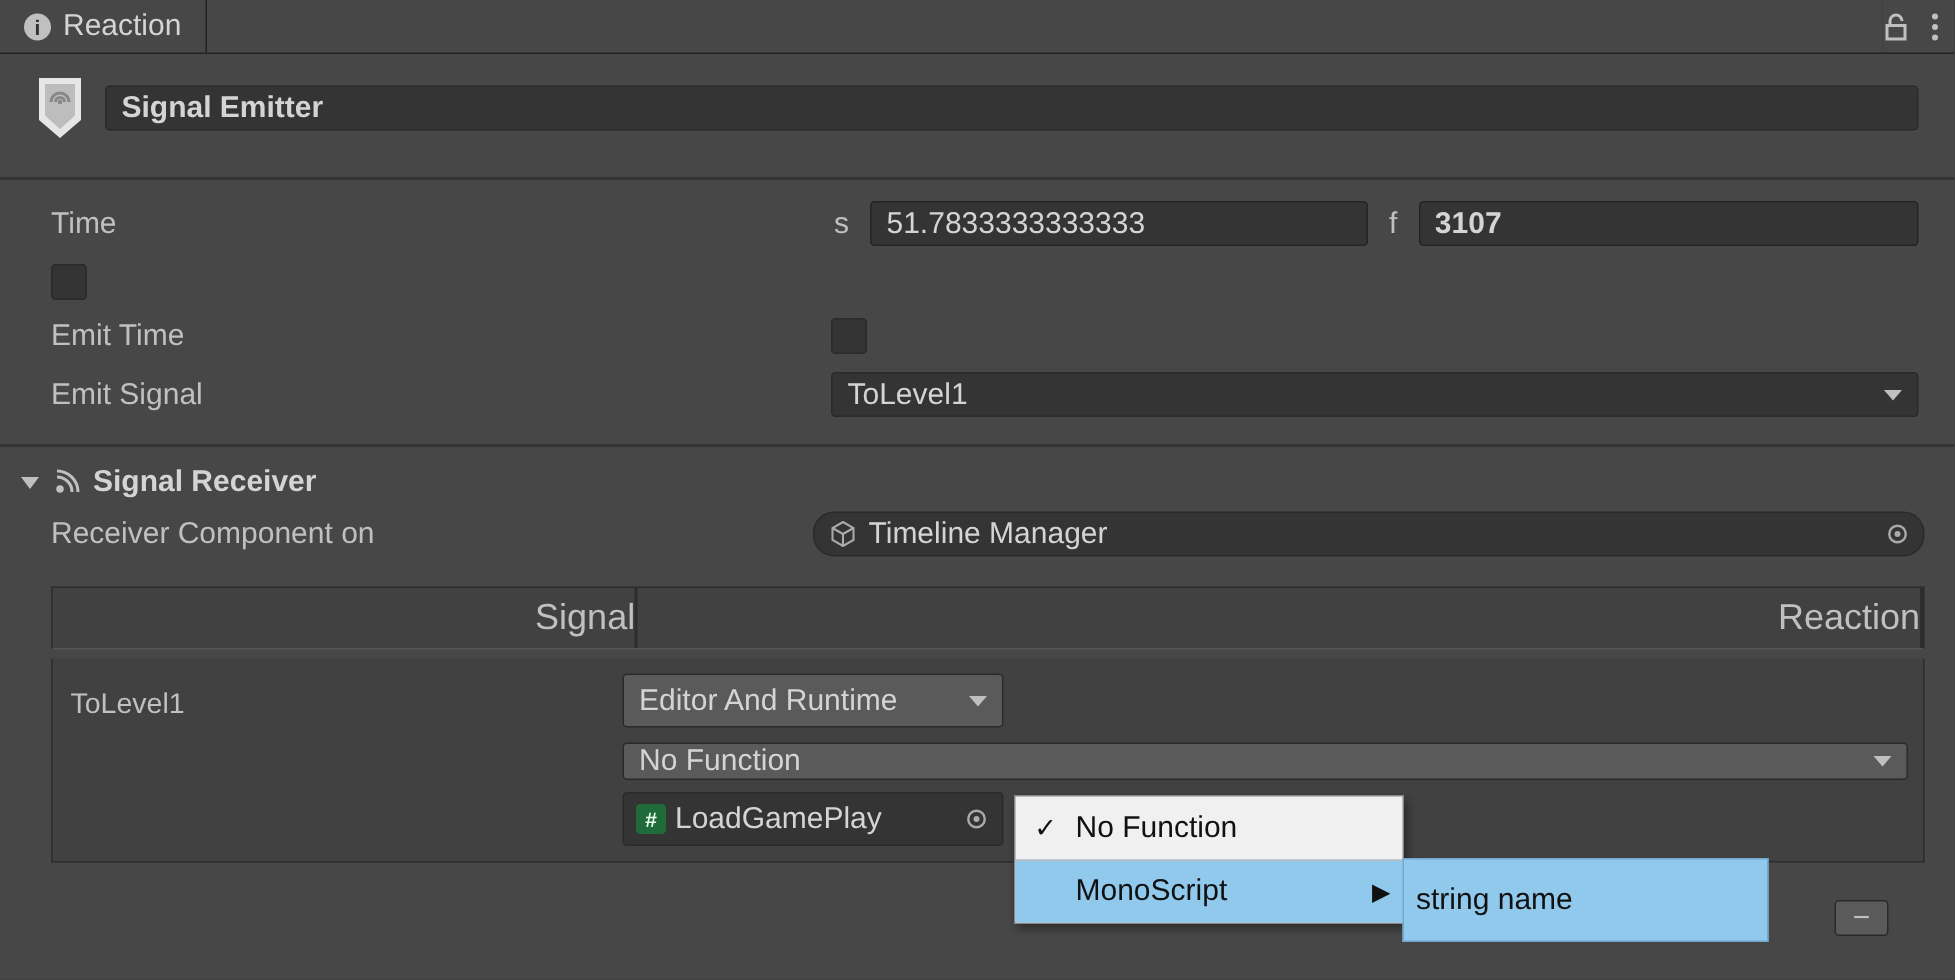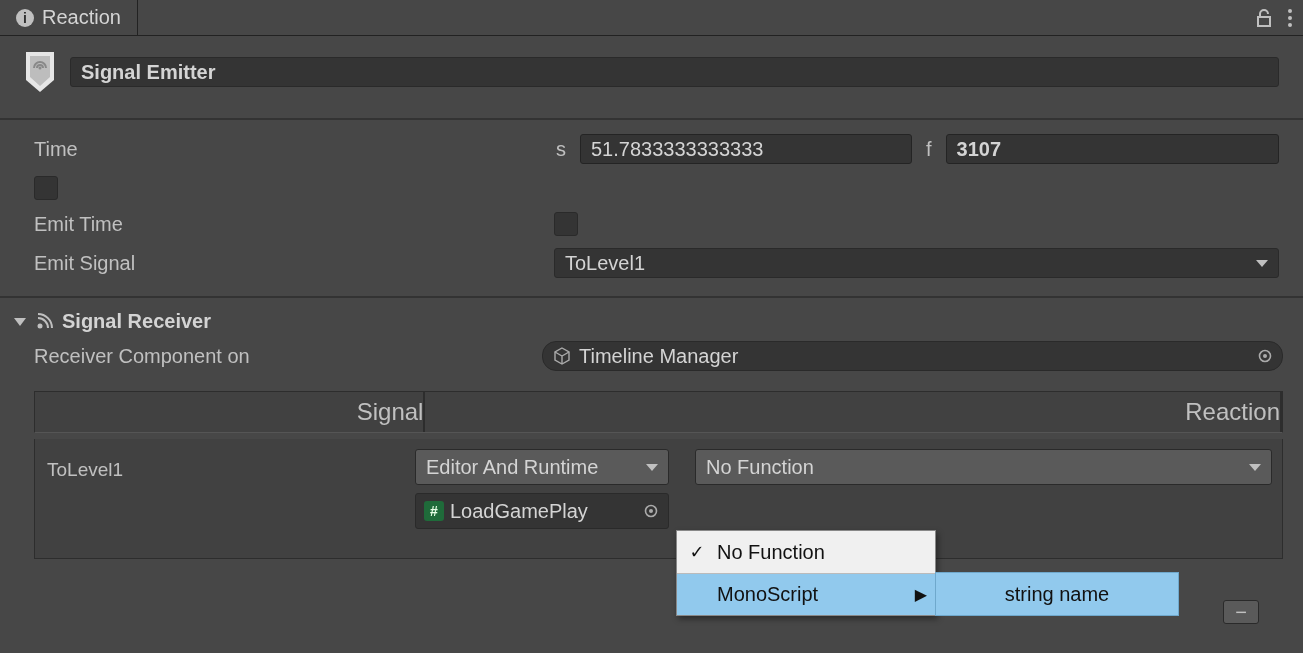--- a/index.html
+++ b/index.html
@@ -45,35 +45,35 @@
   .sect-title { color:#d4d4d4; font-weight:bold; font-size:20px; }
   .sect-body { padding:0 12px 0 26px; display:flex; flex-direction:column; gap:6px; }
   .colheaders { display:flex; margin-top:14px; border-top:1px solid #2d2d2d; border-bottom:1px solid #555; border-left:1px solid #2d2d2d; border-right:1px solid #2d2d2d; background:#414141; }
   .colheaders .col { flex:1; text-align:right; padding:6px 0; color:#c0c0c0; font-size:24px; }
   .colheaders .sep { width:2px; background:#2d2d2d; }
 
   .reaction-row { display:flex; align-items:flex-start; gap:0; border:1px solid #2d2d2d; border-top:none; background:#414141; min-height:120px; position:relative; }
   .reaction-row .left { width:370px; display:flex; align-items:center; padding:20px 12px; }
   .reaction-row .right { flex:1; padding:10px 10px; display:flex; flex-direction:column; gap:8px; }
   .mini-dropdown { height:36px; background:#5a5a5a; border:1px solid #2a2a2a; border-radius:3px; color:#d4d4d4; font-size:20px; padding:0 10px; display:flex; align-items:center; justify-content:space-between; }
-  .rowflex { display:flex; gap:26px; }
+  .rowflex { display:flex; gap:10px;flex-direction:column; }
   .rowflex > * { }
   .script-badge { display:inline-flex; align-items:center; justify-content:center; width:20px; height:20px; background:#1f6b3a; color:#e6ffe6; font-weight:bold; font-size:14px; border-radius:3px; margin-right:6px; }
   .objfield-small { height:36px; background:#343434; border:1px solid #2a2a2a; border-radius:3px; color:#d4d4d4; font-size:20px; padding:0 6px 0 8px; display:flex; align-items:center; justify-content:space-between; gap:6px; width:254px; }
   .big-dropdown { flex:1; height:36px; background:#5a5a5a; border:1px solid #2a2a2a; border-radius:3px; color:#d4d4d4; font-size:20px; padding:0 10px; display:flex; align-items:center; justify-content:space-between; }
 
   
   .popup { position:absolute; left:676px; top:530px; width:260px; background:#f0f0f0; border:1px solid #888; box-shadow:2px 3px 6px rgba(0,0,0,0.4); z-index:10; }
   .popup-item { display:flex; align-items:center; height:42px; padding:0 8px; color:#111; font-size:20px; gap:8px; }
   .popup-item .chk { width:24px; text-align:center; font-size:18px; }
   .popup-item.selected { background:#91c9ed; }
   .popup-item .sub-arrow { margin-left:auto; font-size:16px; }
   .popup-item.sep-above { border-top:1px solid #bbb; }
   .submenu { position:absolute; left:935px; top:572px; width:244px; background:#91c9ed; border:1px solid #6fa8cc; color:#111; z-index:11; }
-  .submenu .popup-item { height:42px; justify-content:center; }
+  .submenu .popup-item { height:54px; }
 
   
   .minus-btn { position:absolute; right:44px; top:600px; width:36px; height:24px; background:#5a5a5a; border:1px solid #2a2a2a; border-radius:3px; display:flex; align-items:center; justify-content:center; color:#c0c0c0; font-size:20px; }
 
   svg { display:block; }
 </style>
 </head>
 <body>
 
 <div class="window">

